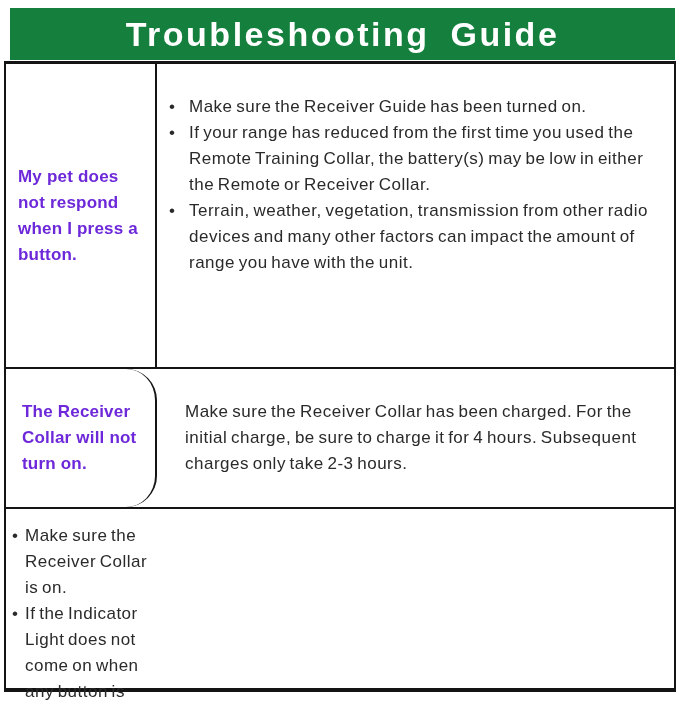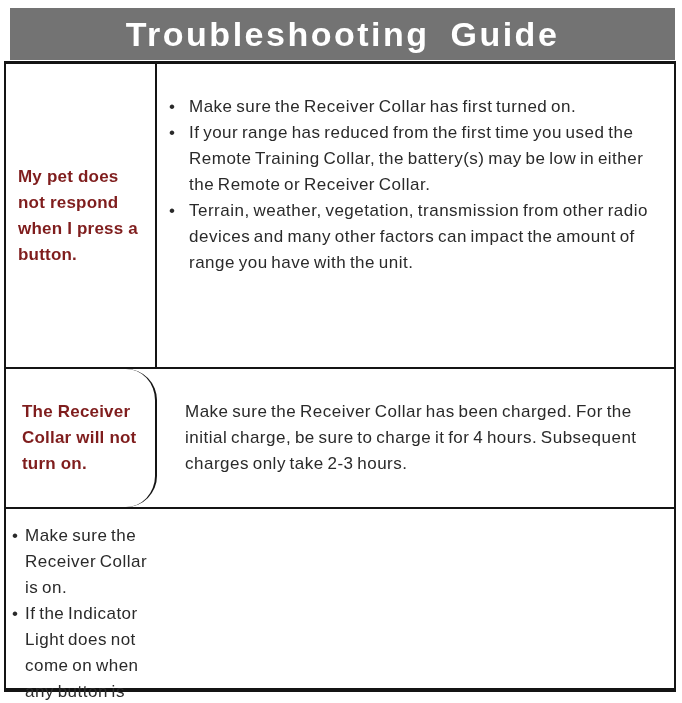--- a/index.html
+++ b/index.html
@@ -11,21 +11,21 @@
   .page {
     position: relative;
     width: 682px;
     height: 703px;
     background: #ffffff;
     overflow: hidden;
   }
   .title-bar {
     margin: 8px 7px 0 10px;
     height: 52px;
-    background: #737373;
+    background: #15803d;
     display: flex;
     align-items: center;
     justify-content: center;
   }
   .title-bar .title-text {
     color: #ffffff;
     font-size: 34px;
     font-weight: bold;
     letter-spacing: 2.5px;
     word-spacing: 9px;
@@ -50,21 +50,21 @@
     border-right: 2px solid #141414;
     display: flex;
     align-items: center;
     padding: 6px 6px 6px 12px;
     box-sizing: border-box;
   }
   .problem-text {
     font-weight: bold;
     font-size: 17px;
     line-height: 26px;
-    color: #7f1d1d;
+    color: #6d28d9;
     letter-spacing: 0.2px;
   }
   .trow-2 .cell-problem, .trow-3 .cell-problem { padding-left: 16px; border-radius: 31px; }
   .cell-solutions {
     box-sizing: border-box;
     color: #2a2a2a;
     font-size: 17px;
     line-height: 26px;
     letter-spacing: 0.5px;
     word-spacing: -1.5px;
@@ -105,21 +105,21 @@
   <div class="tbl">
 
     <div class="trow trow-1">
       <div class="cell-problem">
         <span class="problem-text">My pet does not respond when I press a button.</span>
       </div>
       <div class="cell-solutions">
         <ul class="sol-list">
           <li>
             <span class="bullet">•</span>
-            <span>Make sure the Receiver Collar has first turned on.</span>
+            <span>Make sure the Receiver Guide has been turned on.</span>
           </li>
           <li>
             <span class="bullet">•</span>
             <span>If your range has reduced from the first time you used the Remote Training Collar, the battery(s) may be low in either the Remote or Receiver Collar.</span>
           </li>
           <li>
             <span class="bullet">•</span>
             <span>Terrain, weather, vegetation, transmission from other radio devices and many other factors can impact the amount of range you have with the unit.</span>
           </li>
         </ul>

